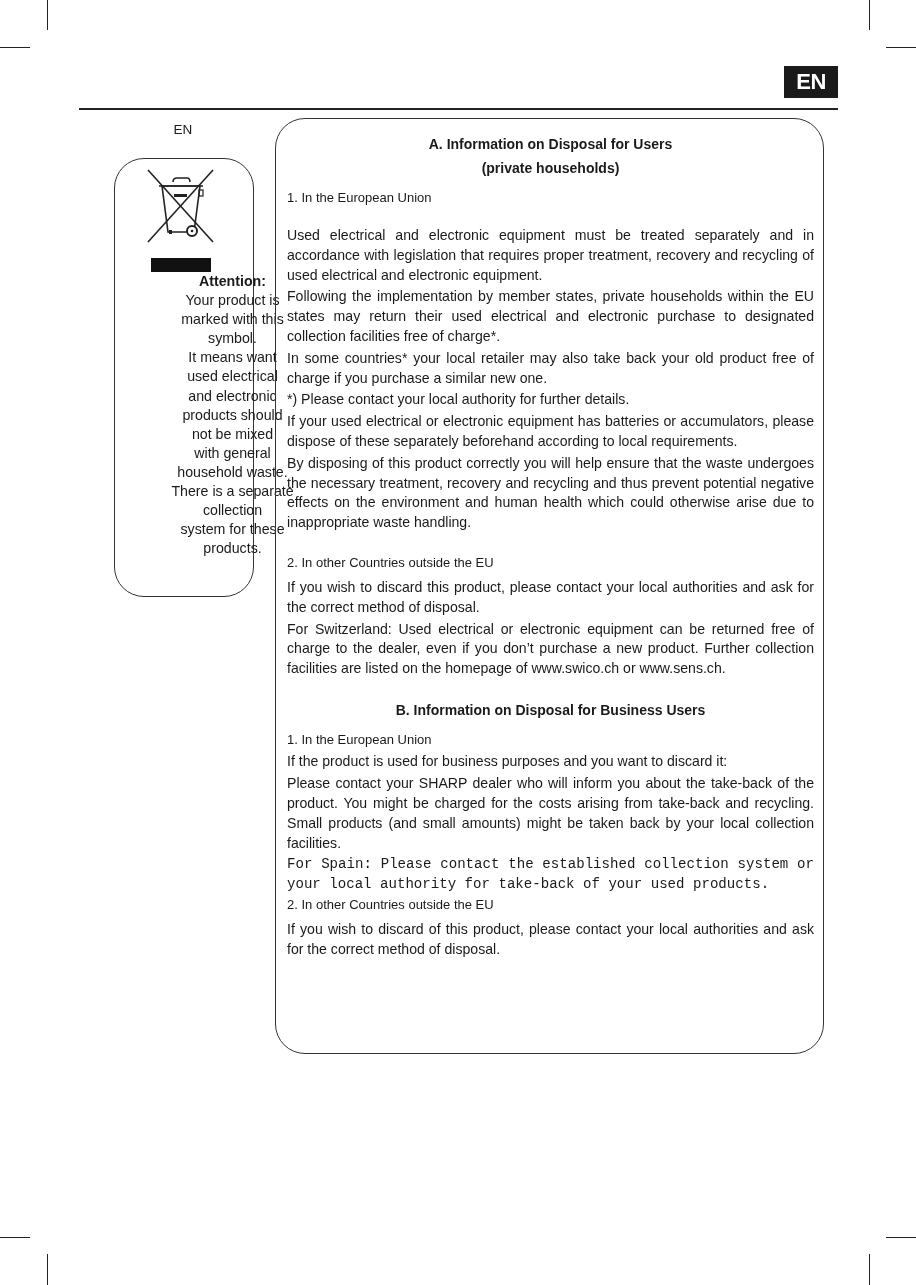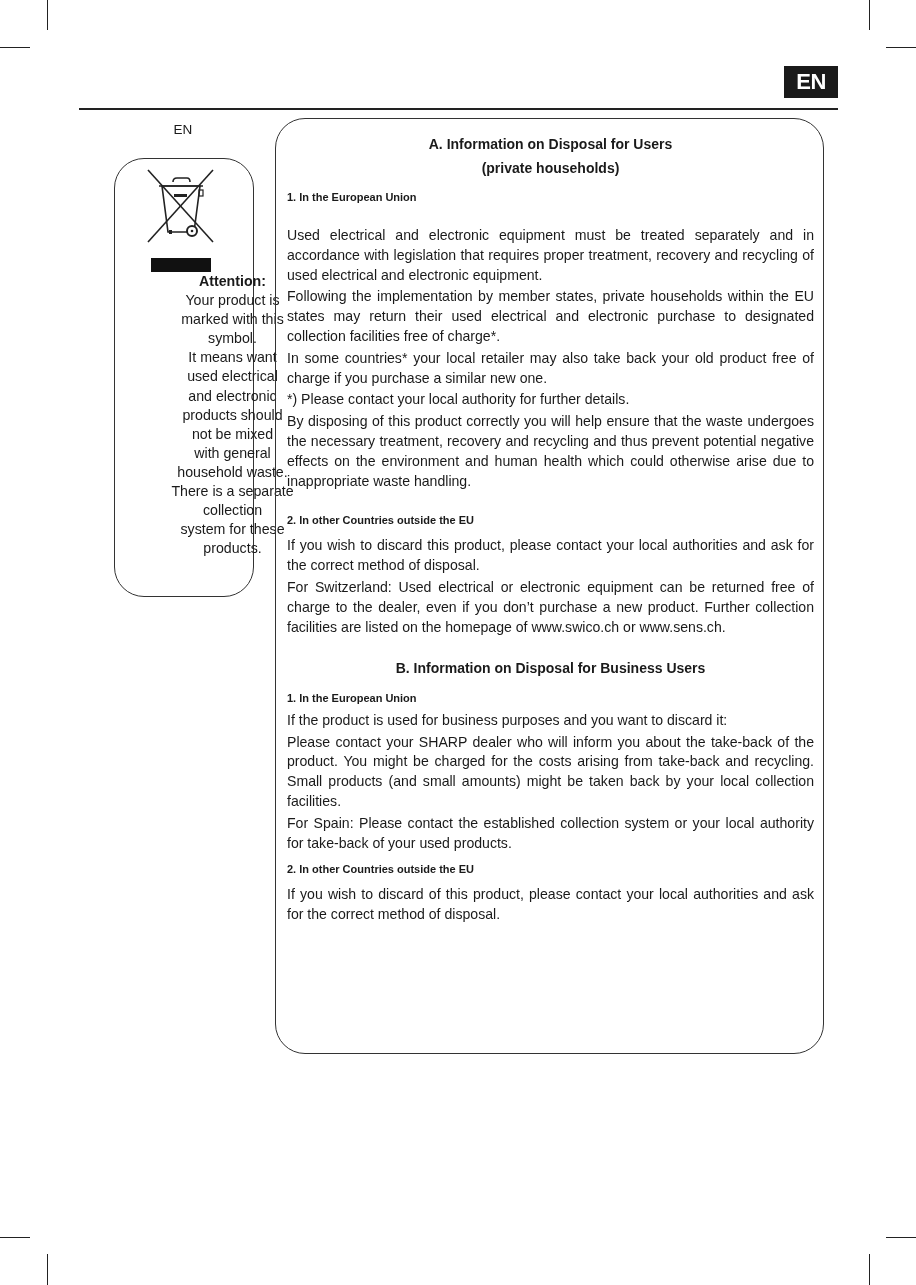--- a/index.html
+++ b/index.html
@@ -9,21 +9,21 @@
   .rule { position:absolute; left:79px; top:108px; width:759px; height:1.5px; background:#222; }
   .side-lang { position:absolute; left:150px; top:122px; width:66px; text-align:center; font-size:13.5px; }
   .sidebox { position:absolute; left:114px; top:158px; width:140px; height:439px; border:1.3px solid #333; border-radius:30px; box-sizing:border-box; }
   .weee { position:absolute; left:145px; top:168px; width:72px; height:78px; }
   .blackbar { position:absolute; left:151px; top:258px; width:60px; height:14px; background:#111; }
   .side-text { position:absolute; left:116px; top:272px; width:137px; text-align:center; font-size:14.2px; line-height:19.1px;padding-left:48px; }
   .side-text .att { font-weight:bold; display:block; }
   .mainbox { position:absolute; left:275px; top:118px; width:549px; height:936px; border:1.3px solid #333; border-radius:30px; box-sizing:border-box; }
   .content { position:absolute; left:287px; top:133px; width:527px; font-size:14.1px; line-height:19.8px; }
   .content h1 { font-size:14px; line-height:23.5px; font-weight:bold; text-align:center; margin:0 0 8px 0; }
-  .content h2 { font-size:11px; font-weight:bold; margin:0 0 3px 0; line-height:19px; }
+  .content h2 { font-size:13px; font-weight:normal; margin:0 0 3px 0; line-height:19px; }
   .content p { margin:0 0 2px 0; text-align:justify; }
   .gap-a { height:16px; }
   .h1b { margin-top:20px !important; }
 </style>
 </head>
 <body>
 
 <div class="crop" style="left:47px;top:0;width:1px;height:30px;"></div>
 <div class="crop" style="left:869px;top:0;width:1px;height:30px;"></div>
 <div class="crop" style="left:0;top:47px;width:30px;height:1px;"></div>
@@ -81,25 +81,26 @@
   <h1>
     <span>A. Information on Disposal for Users</span><br>
     <span>(private households)</span>
   </h1>
   <h2>1. In the European Union</h2>
   <div class="gap-a"></div>
   <p>Used electrical and electronic equipment must be treated separately and in accordance with legislation that requires proper treatment, recovery and recycling of used electrical and electronic equipment.</p>
   <p>Following the implementation by member states, private households within the EU states may return their used electrical and electronic purchase to designated collection facilities free of charge*.</p>
   <p>In some countries* your local retailer may also take back your old product free of charge if you purchase a similar new one.</p>
   <p>*) Please contact your local authority for further details.</p>
+  <p>If your used electrical or electronic equipment has batteries or accumulators, please dispose of these separately beforehand according to local requirements.</p>
   <p style="margin-bottom:20px;">By disposing of this product correctly you will help ensure that the waste undergoes the necessary treatment, recovery and recycling and thus prevent potential negative effects on the environment and human health which could otherwise arise due to inappropriate waste handling.</p>
   <h2 style="margin-bottom:6px;">2. In other Countries outside the EU</h2>
   <p>If you wish to discard this product, please contact your local authorities and ask for the correct method of disposal.</p>
   <p>For Switzerland: Used electrical or electronic equipment can be returned free of charge to the dealer, even if you don’t purchase a new product. Further collection facilities are listed on the homepage of www.swico.ch or www.sens.ch.</p>
 
   <h1 class="h1b">B. Information on Disposal for Business Users</h1>
   <h2>1. In the European Union</h2>
   <p>If the product is used for business purposes and you want to discard it:</p>
   <p>Please contact your SHARP dealer who will inform you about the take-back of the product. You might be charged for the costs arising from take-back and recycling. Small products (and small amounts) might be taken back by your local collection facilities.</p>
-  <p style="margin-bottom:7px;">For Spain: Please contact the established collection system or your local authority for take-back of your used products.</p>
+  <p style="margin-bottom:0;font-family:Liberation Mono, monospace;">For Spain: Please contact the established collection system or your local authority for take-back of your used products.</p>
   <h2 style="margin-bottom:6px;">2. In other Countries outside the EU</h2>
   <p>If you wish to discard of this product, please contact your local authorities and ask for the correct method of disposal.</p>
 </div>
 
 </body></html>

